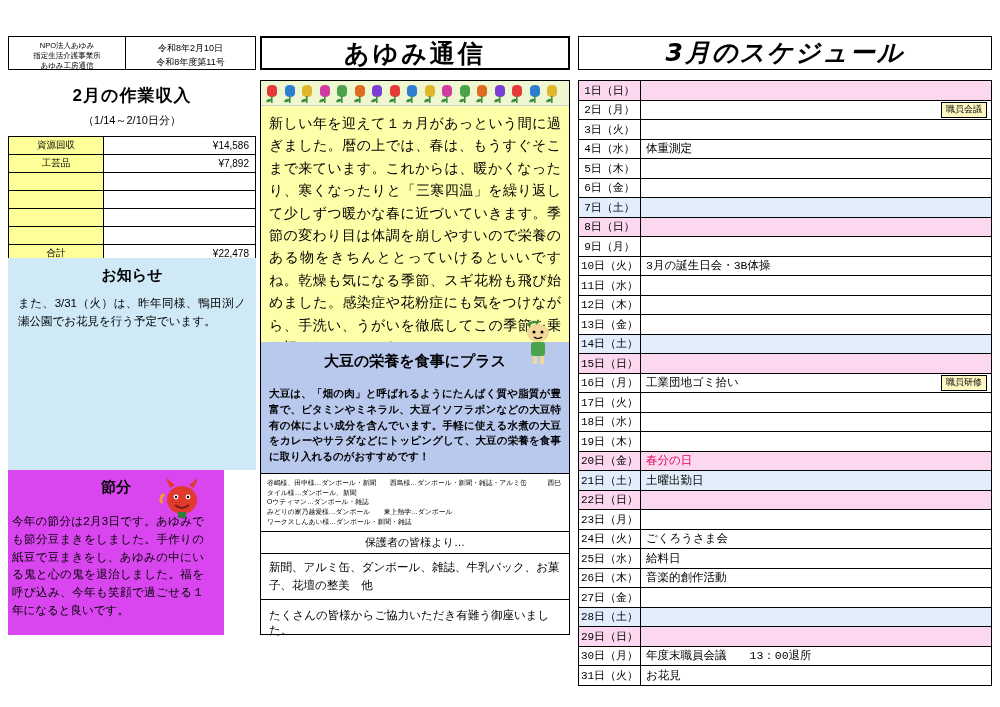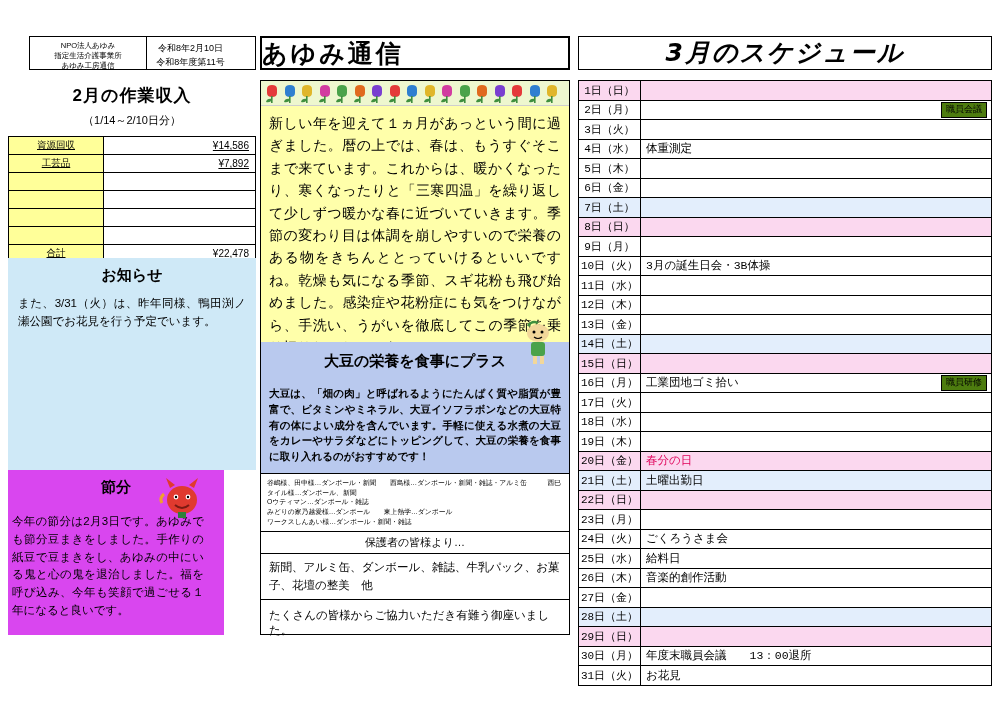--- a/index.html
+++ b/index.html
@@ -1,32 +1,32 @@
 <!DOCTYPE html>
 <html><head>
 <meta charset="utf-8">
 <style>
   html,body{margin:0;padding:0;background:#ffffff;}
   body{width:1000px;height:707px;font-family:"Liberation Sans","DejaVu Sans",sans-serif;color:#000;position:relative;overflow:hidden;}
   .page{position:absolute;left:0;top:0;width:1000px;height:707px;}
 
   
-  .hdr-org{position:absolute;left:8px;top:36px;width:118px;height:34px;border:1px solid #000;font-size:7.5px;line-height:1.35;text-align:center;padding-top:4px;box-sizing:border-box;margin-left:21px;}
+  .hdr-org{position:absolute;left:8px;top:36px;width:118px;height:34px;border:1px solid #000;font-size:7.5px;line-height:1.35;text-align:center;padding-top:4px;box-sizing:border-box;}
   .hdr-date{position:absolute;left:126px;top:36px;width:130px;height:34px;border:1px solid #000;border-left:none;font-size:9px;line-height:1.5;text-align:center;padding-top:5px;box-sizing:border-box;}
-  .hdr-title{position:absolute;left:260px;top:36px;width:310px;height:34px;border:2px solid #000;box-sizing:border-box;text-align:left;}
+  .hdr-title{position:absolute;left:260px;top:36px;width:310px;height:34px;border:2px solid #000;box-sizing:border-box;text-align:center;}
   .hdr-title span{font-size:25px;font-weight:bold;letter-spacing:3px;line-height:32px;font-family:"DejaVu Sans",sans-serif;}
   .hdr-sched{position:absolute;left:578px;top:36px;width:414px;height:34px;border:1px solid #000;box-sizing:border-box;text-align:center;}
   .hdr-sched span{font-size:25px;font-weight:bold;font-style:italic;letter-spacing:2px;line-height:32px;font-family:"DejaVu Sans",sans-serif;}
 
   
   .sec-title{font-size:17px;font-weight:bold;text-align:center;letter-spacing:1px;}
   .left-income{position:absolute;left:8px;top:80px;width:248px;}
   .left-income .t{margin-top:4px;}
   .left-income .sub{font-size:11px;text-align:center;margin-top:6px;}
-  table.income{border-collapse:collapse;width:248px;margin-top:8px;font-size:10px;text-decoration:underline;}
+  table.income{border-collapse:collapse;width:248px;margin-top:8px;font-size:10px;}
   table.income td{border:1px solid #000;height:17px;padding:0 4px;}
   table.income td.lbl{width:86px;background:#ffff99;text-align:center;font-size:9.5px;}
   table.income td.val{text-align:right;padding-right:6px;font-size:10px;}
   table.income tr.total td.lbl{background:#ffff99;}
 
   .box-oshirase{position:absolute;left:8px;top:258px;width:248px;height:212px;background:#cfe9f7;box-sizing:border-box;padding:8px 10px;}
   .box-oshirase .ttl{font-size:15px;font-weight:bold;text-align:center;margin-bottom:10px;}
   .box-oshirase p{font-size:11.5px;line-height:1.55;margin:0 0 12px 0;text-align:justify;}
 
   .box-setsubun{position:absolute;left:8px;top:470px;width:216px;height:165px;background:#d946ef;box-sizing:border-box;padding:8px 4px;}
@@ -48,21 +48,21 @@
   .mid-thanks{font-size:11.5px;padding:8px 8px;border-top:1px solid #000;}
 
   
   table.cal{position:absolute;left:578px;top:80px;width:414px;border-collapse:collapse;font-size:11px;font-family:Liberation Mono, monospace;}
   table.cal td{border:1px solid #000;height:19.5px;box-sizing:border-box;}
   td.d{width:62px;text-align:center;font-size:11px;}
   td.ev{padding-left:5px;position:relative;font-size:11.5px;}
   .sat{background:#e3eefc;}
   .sun{background:#fbd8ef;}
   .hol{background:#fbd8ef;}
-  .badge{position:absolute;right:4px;top:1.5px;border:1px solid #000;background:#4d7c0f;font-size:9px;padding:0px 4px;line-height:14px;}
+  .badge{position:absolute;right:4px;top:1.5px;border:1px solid #000;background:#fef9c3;font-size:9px;padding:0px 4px;line-height:14px;}
   .evred{color:#e0005a;}
 </style>
 </head>
 <body>
 
 <div class="page">
 
   <div class="hdr-org">
     <div>NPO法人あゆみ</div>
     <div>指定生活介護事業所</div>

